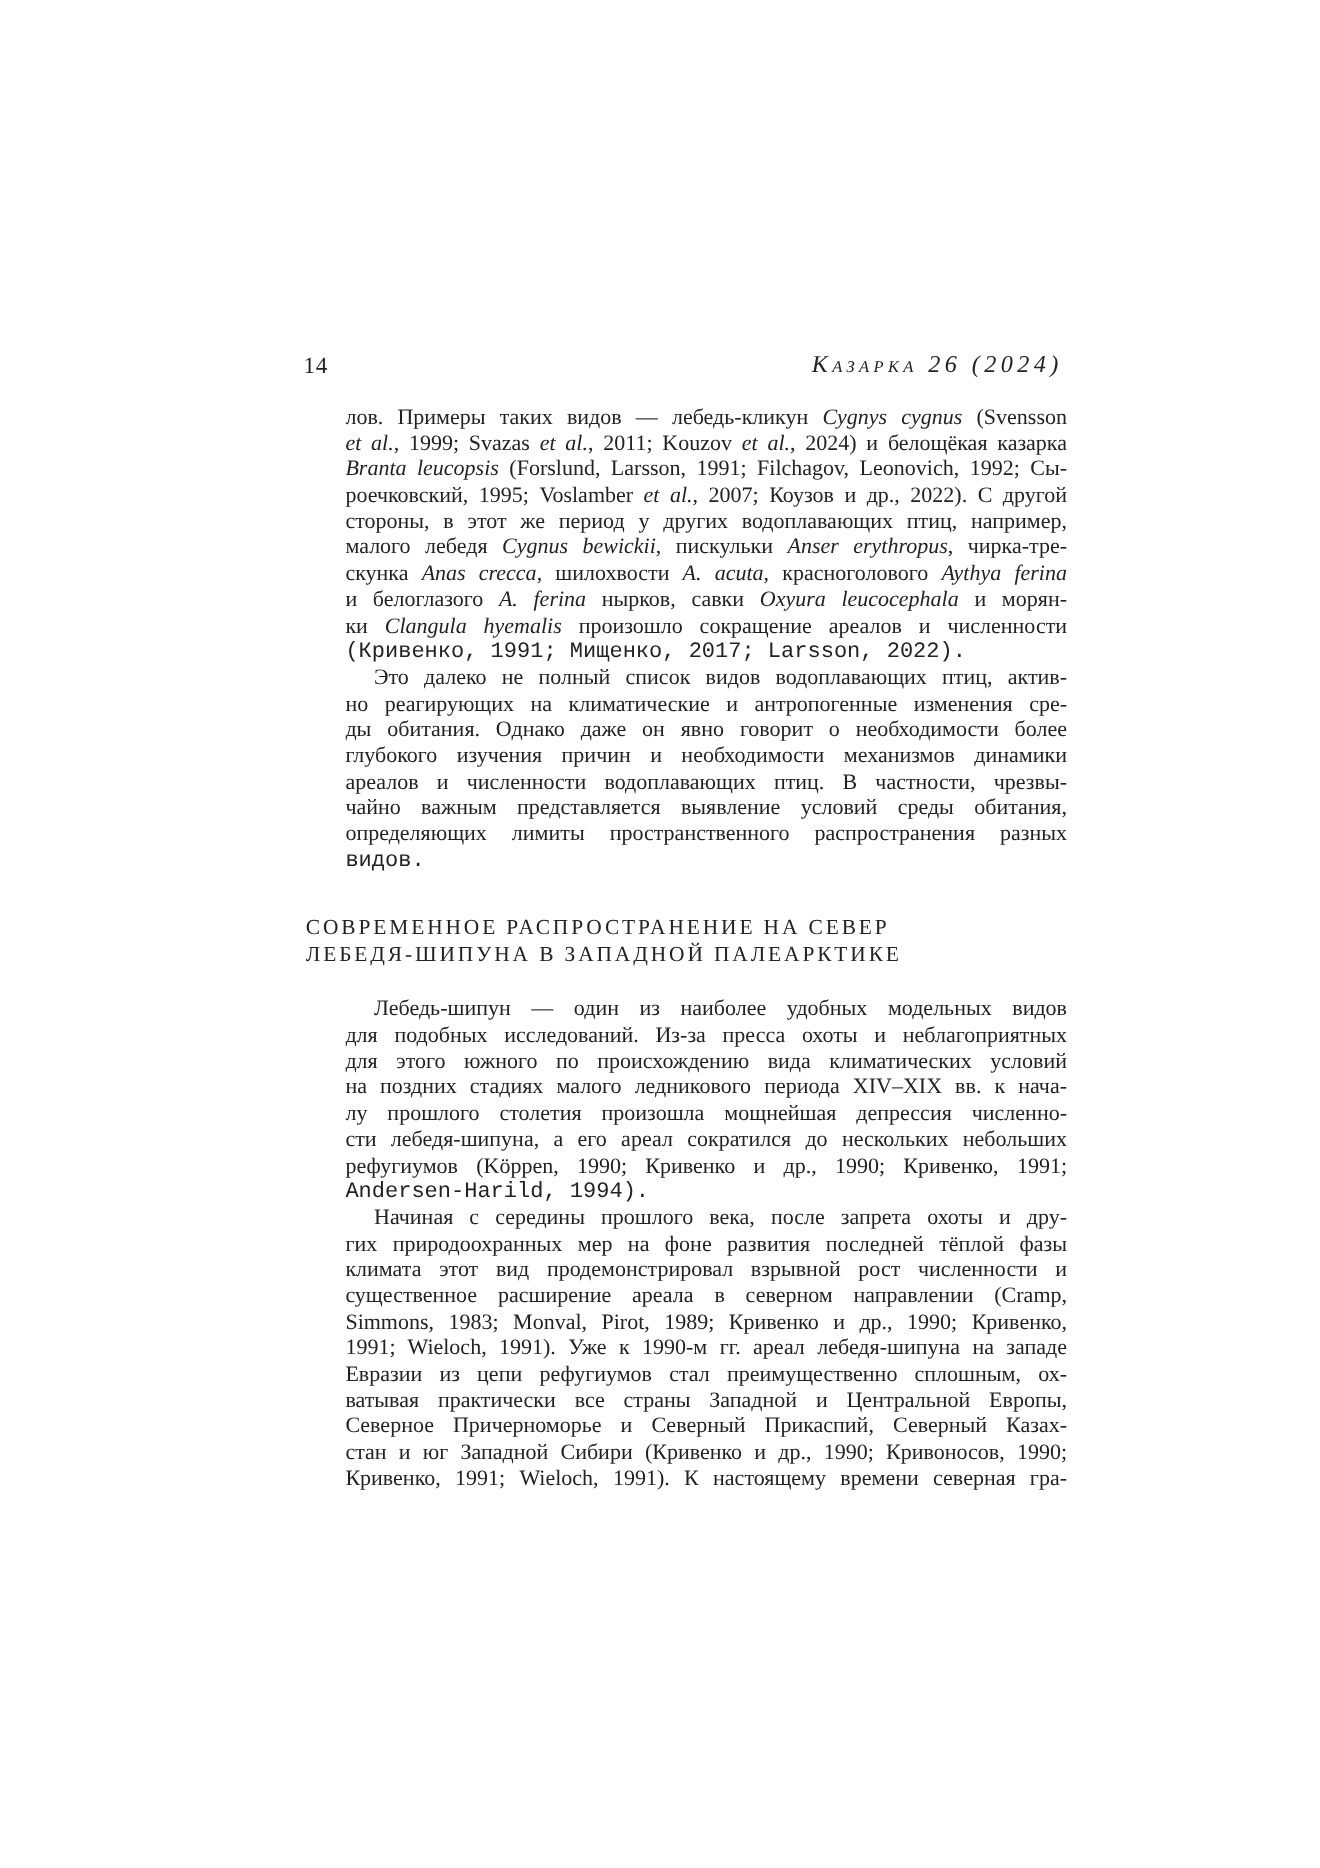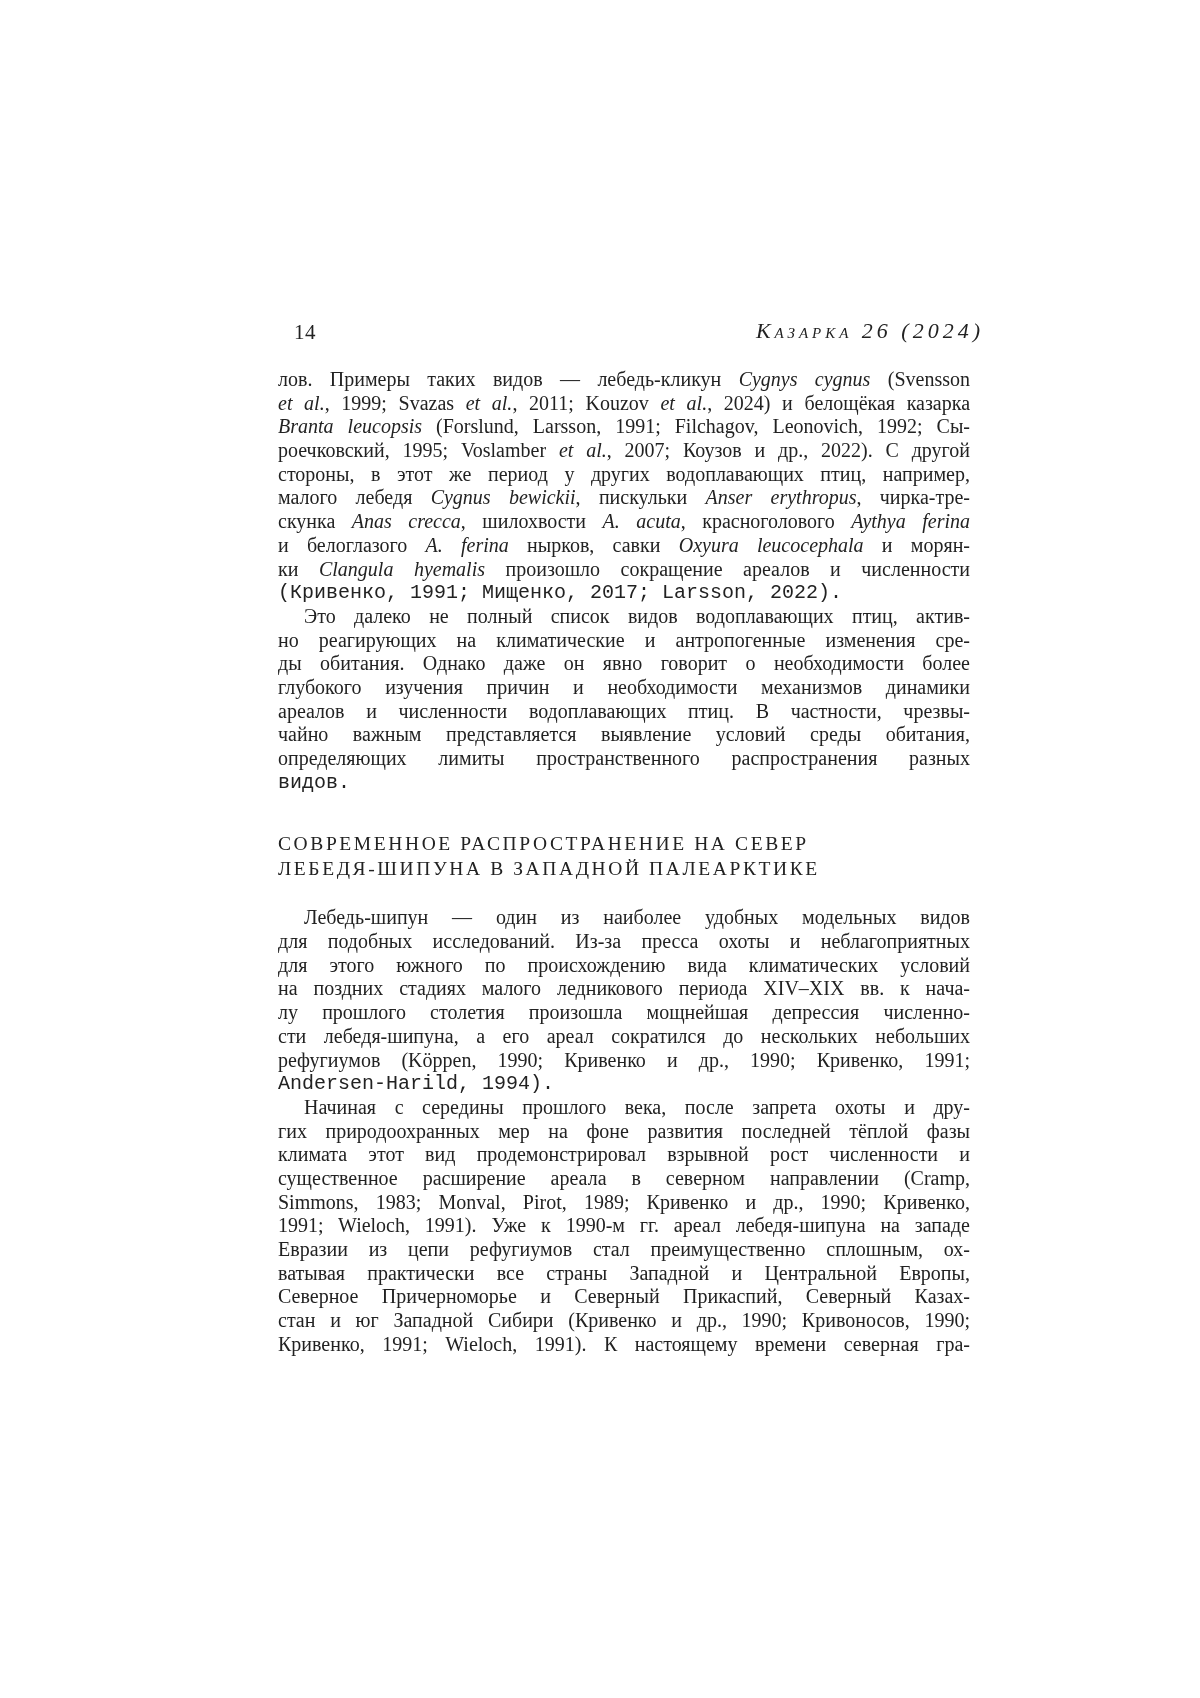--- a/index.html
+++ b/index.html
@@ -8,21 +8,21 @@
     width: 1200px;
     height: 1698px;
     background: #ffffff;
     color: #222222;
     font-family: "Liberation Serif", "DejaVu Serif", serif;
     overflow: hidden;
   }
   .running-head {
     position: absolute;
     top: 320px;
-    left: 292px;
+    left: 274px;
     width: 692px;
     height: 26px;
   }
   .pagenum {
     position: absolute;
     left: 2px;
     top: 1px;
     font-size: 21px;
     line-height: 22px;
     letter-spacing: 0.5px;
@@ -44,20 +44,21 @@
     width: 692px;
     font-size: 20px;
     line-height: 23.7px;
   }
   .para { margin: 0; }
   .tline {
     height: 23.7px;
     overflow: hidden;
     text-align: justify;
     text-align-last: justify;
+    margin-left: 36px;
   }
   .tline.lastline { text-align-last: left; font-family: Liberation Mono, monospace; }
   .tline.indent { text-indent: 26px; }
   .it { font-style: italic; }
   .section-heading {
     margin: 37px 0 25px 0;
     text-align: left;
     font-weight: normal;
     font-size: 19.5px;
     line-height: 25px;

